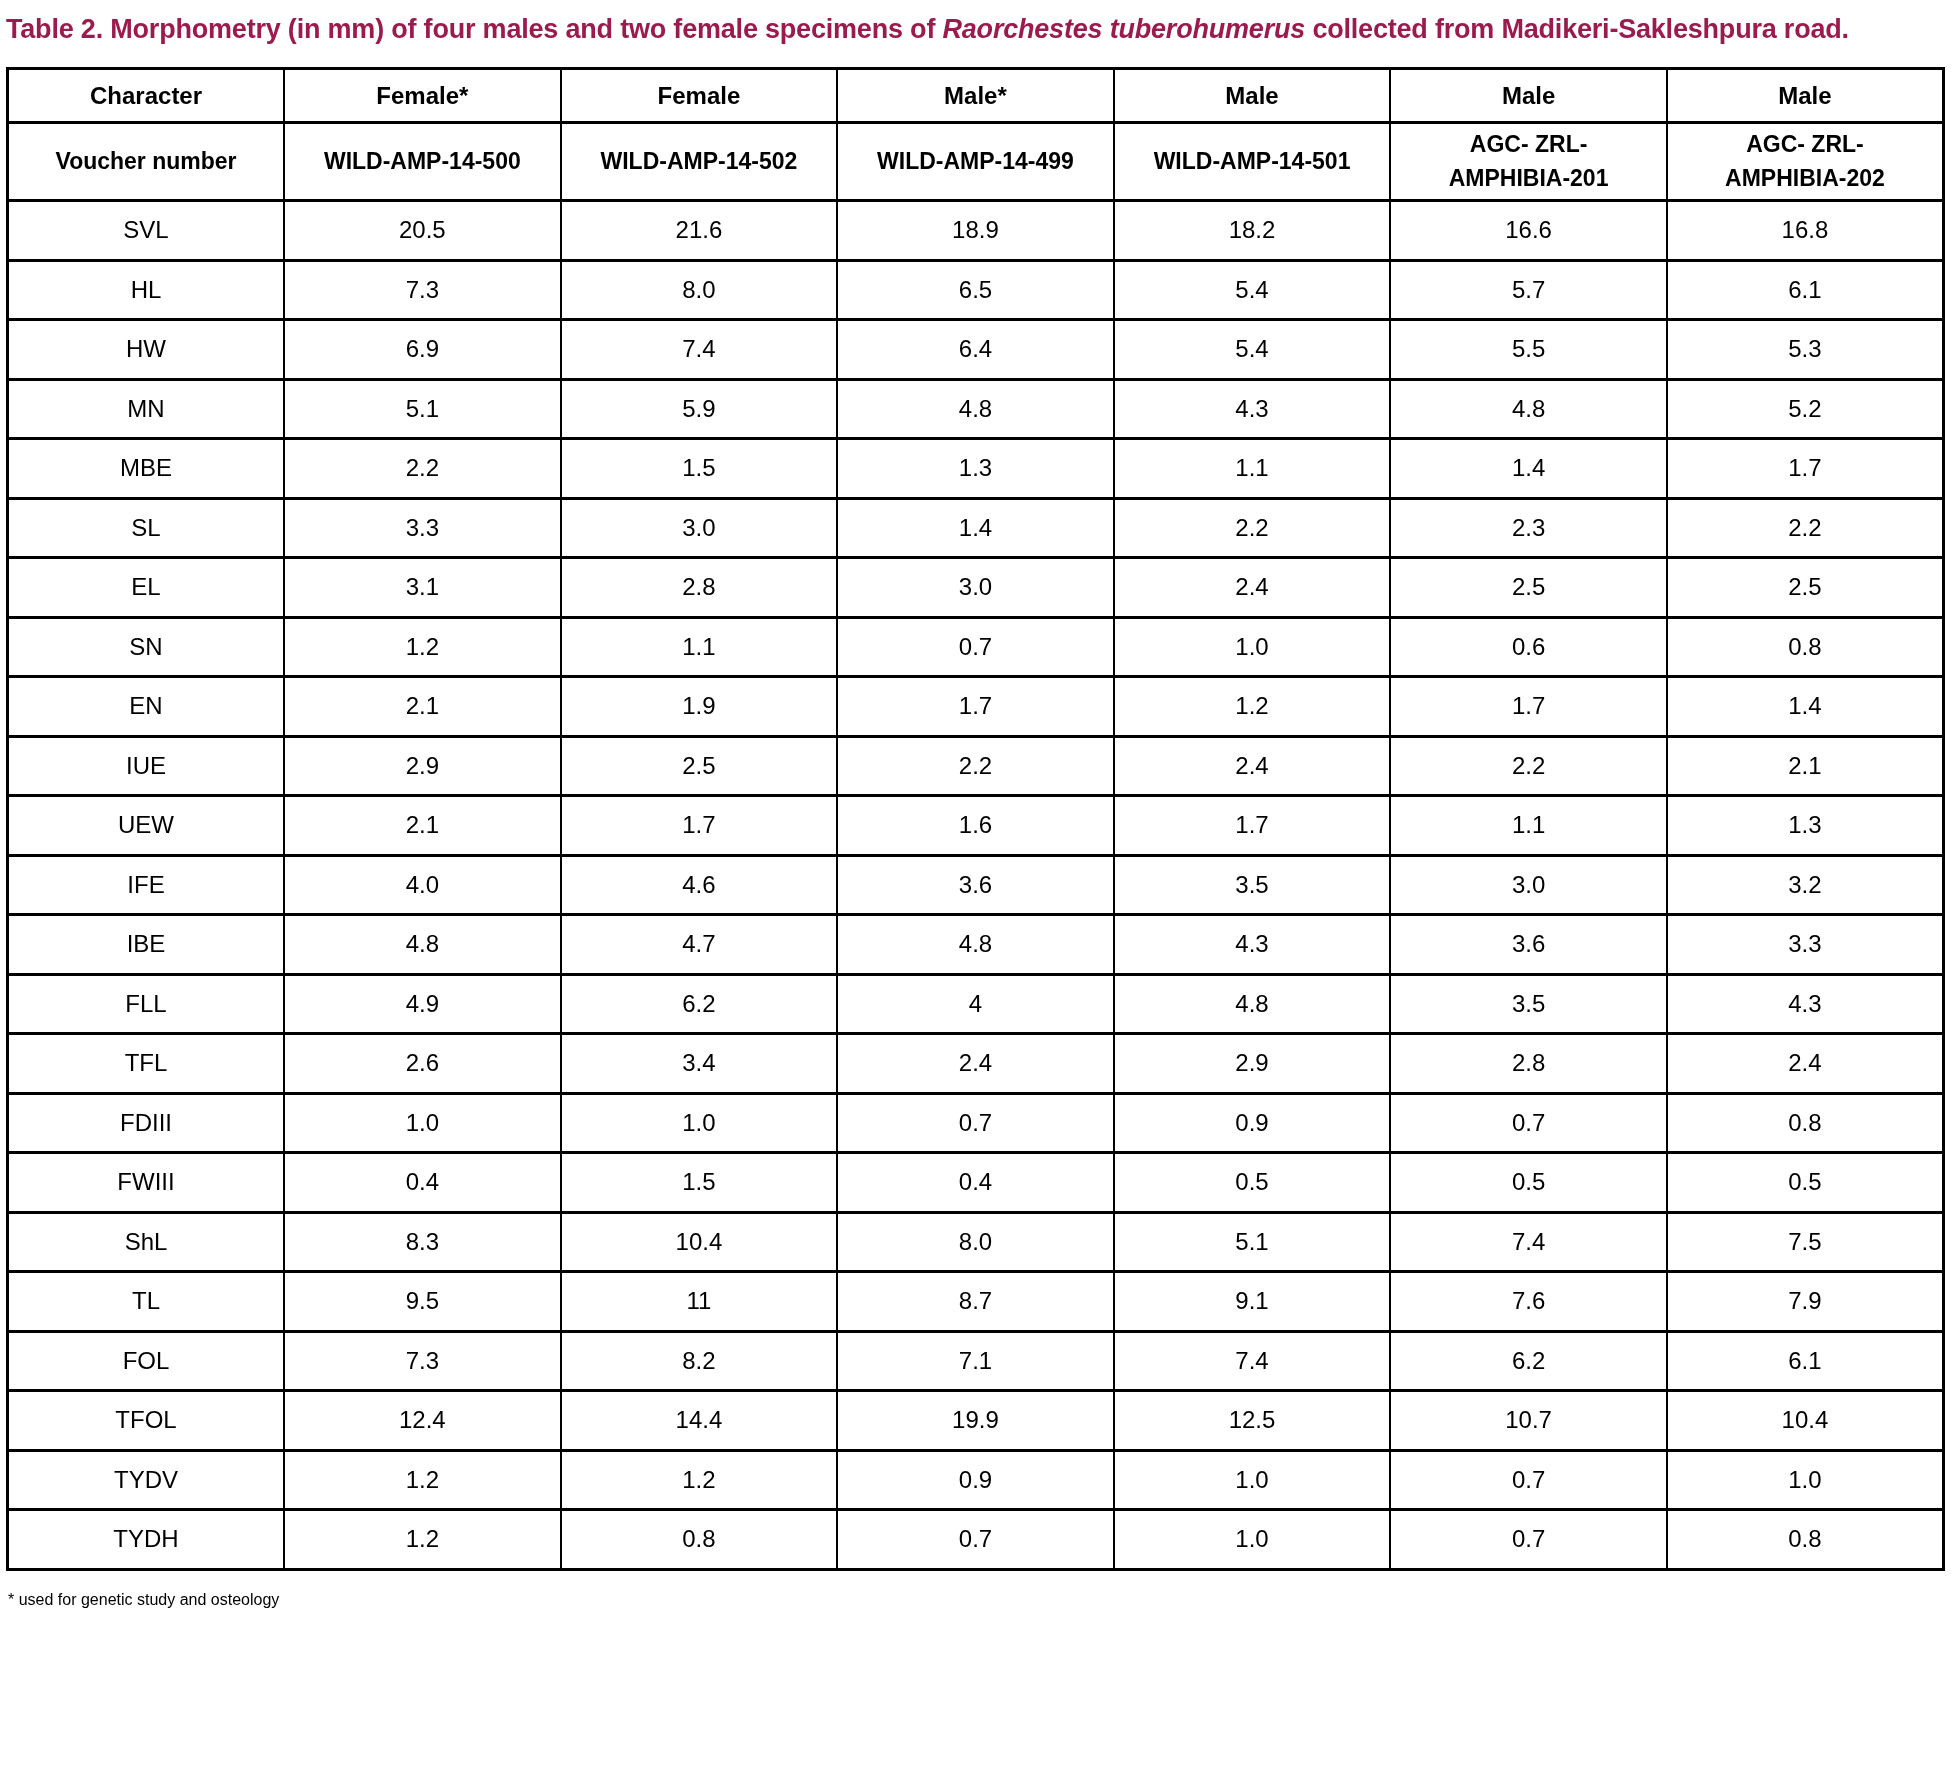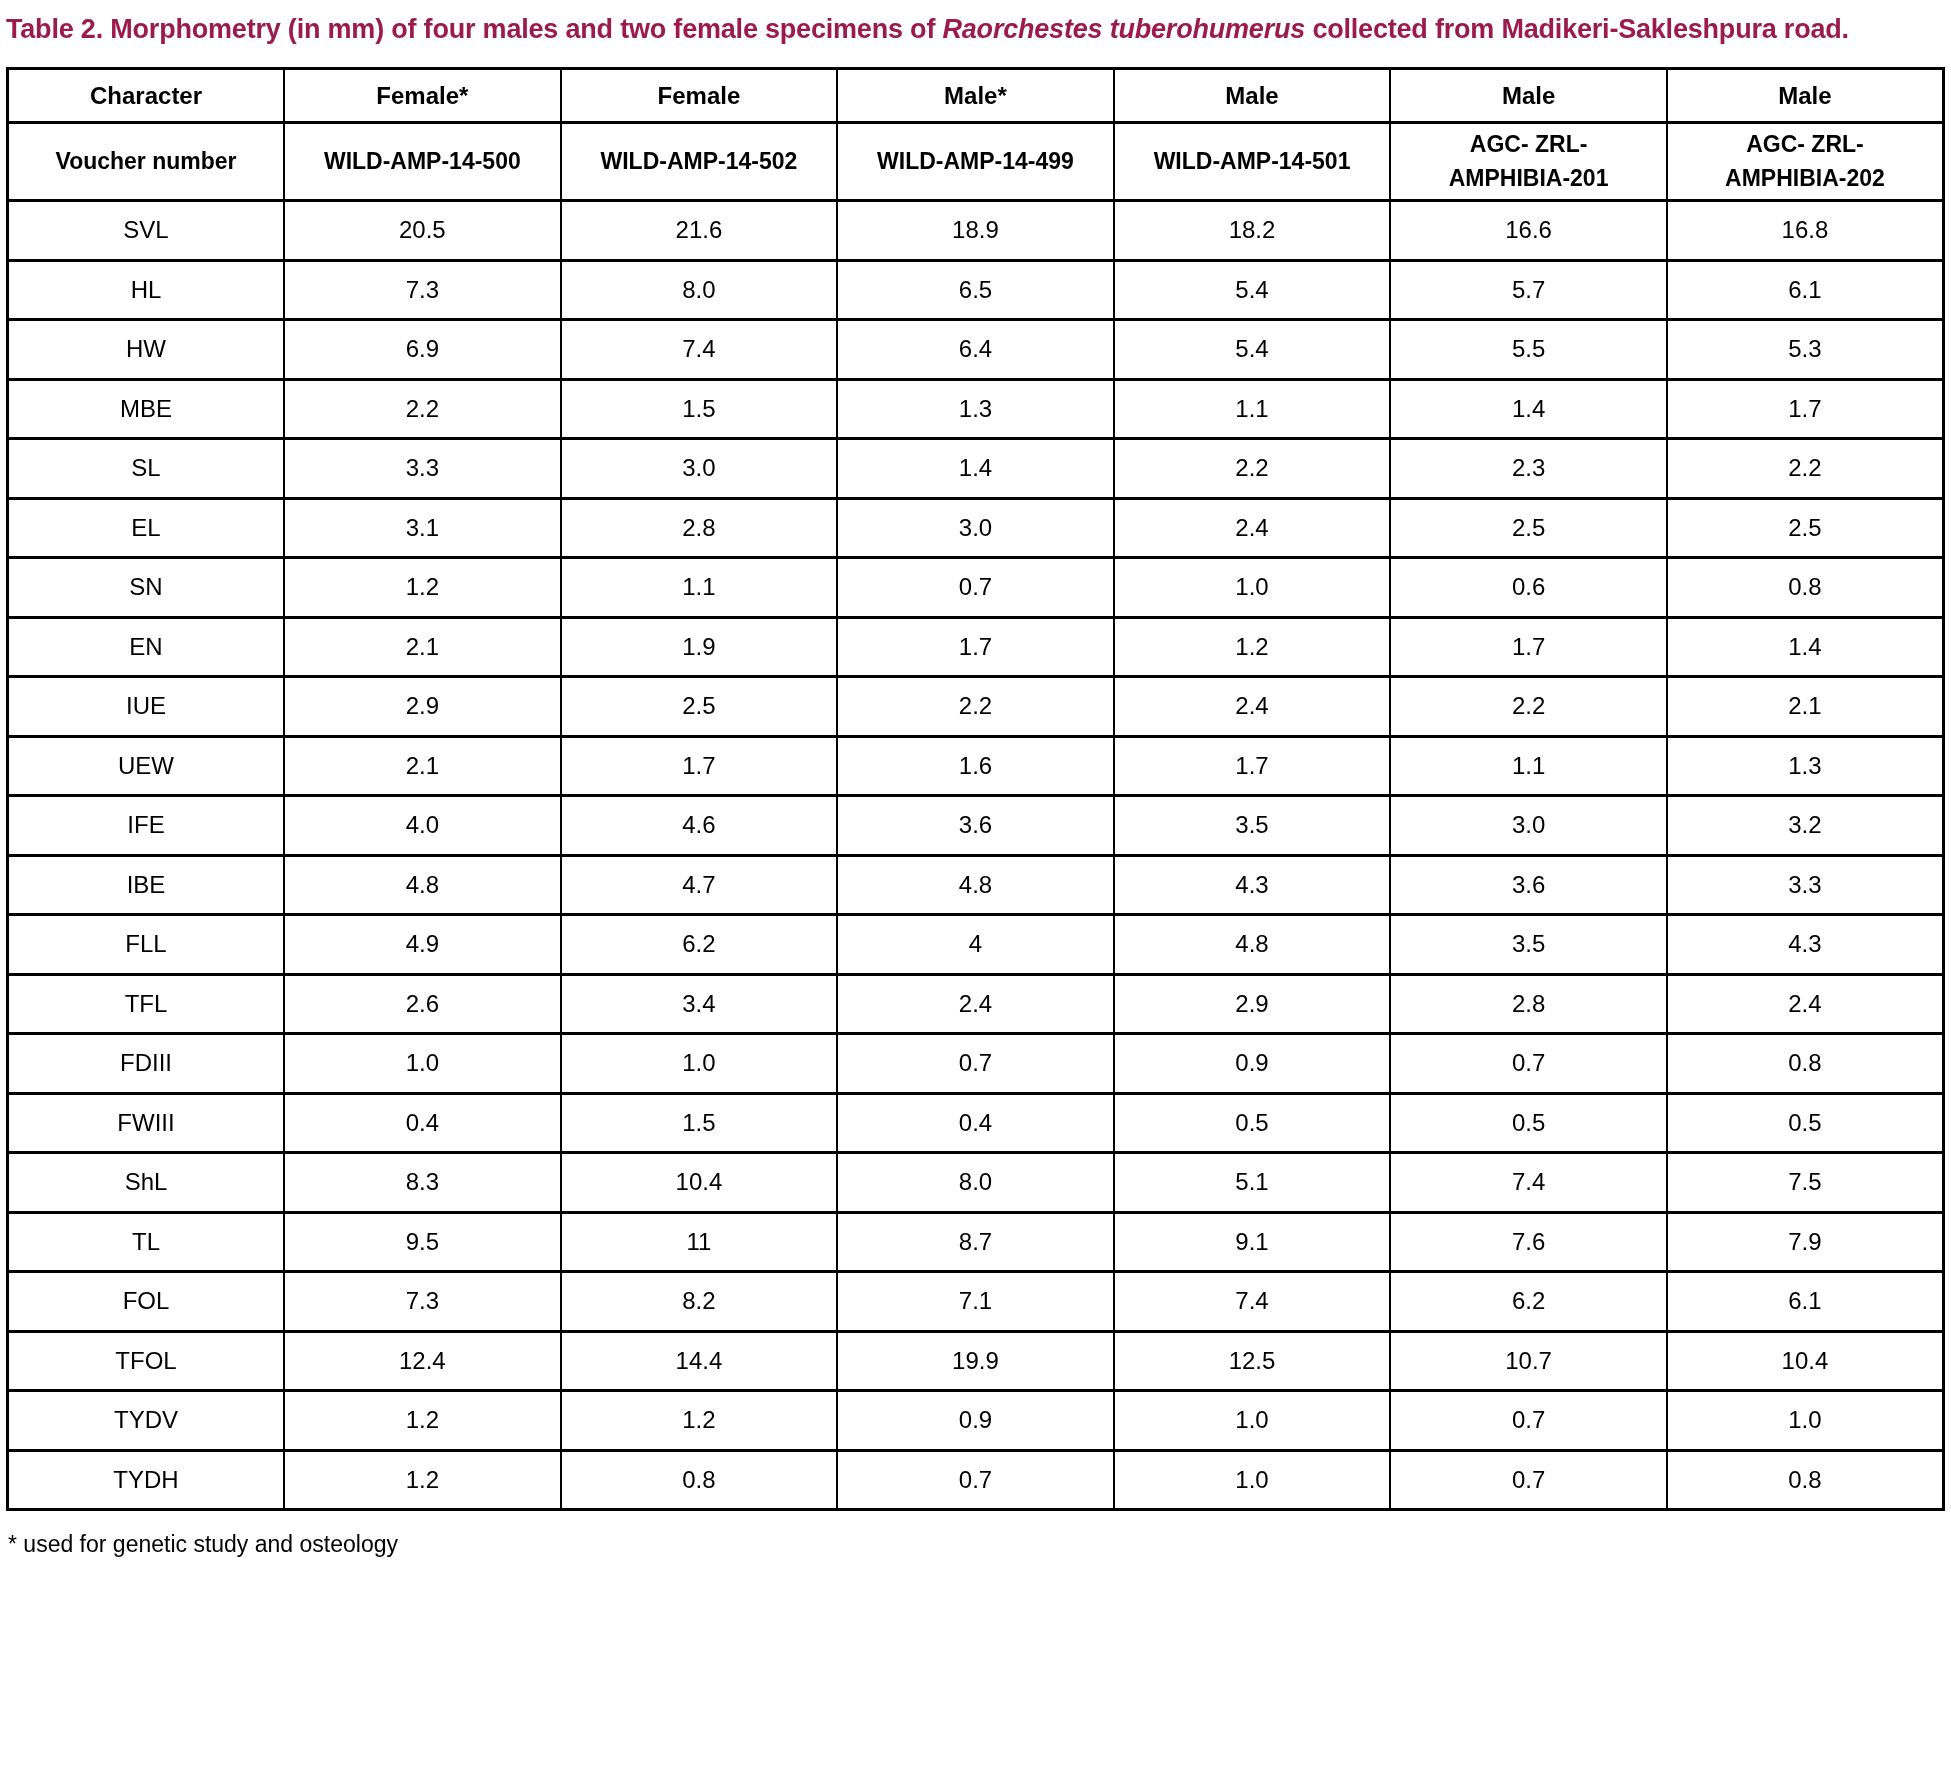--- a/index.html
+++ b/index.html
@@ -54,21 +54,21 @@
   tr.voucher-row td {
     font-weight: bold;
     font-size: 23px;
     white-space: pre-line;
     line-height: 1.45;
   }
   tbody.data-rows tr { height: 59.5px; }
   tbody.data-rows td { font-weight: normal; }
 
   .footnote {
-    font-size: 23px;
+    font-size: 16px;
     margin: 20px 0 0 2px;
     color: #000000;
   }
 </style>
 </head>
 <body>
 
 <div class="page">
 
   <div class="table-title" style="color: rgb(155, 27, 78);">
@@ -120,20 +120,29 @@
         <tr>
           <td>HW</td>
           <td>6.9</td>
           <td>7.4</td>
           <td>6.4</td>
           <td>5.4</td>
           <td>5.5</td>
           <td>5.3</td>
         </tr>
         <tr>
+          <td>MN</td>
+          <td>5.1</td>
+          <td>5.9</td>
+          <td>4.8</td>
+          <td>4.3</td>
+          <td>4.8</td>
+          <td>5.2</td>
+        </tr>
+        <tr>
           <td>MBE</td>
           <td>2.2</td>
           <td>1.5</td>
           <td>1.3</td>
           <td>1.1</td>
           <td>1.4</td>
           <td>1.7</td>
         </tr>
         <tr>
           <td>SL</td>

